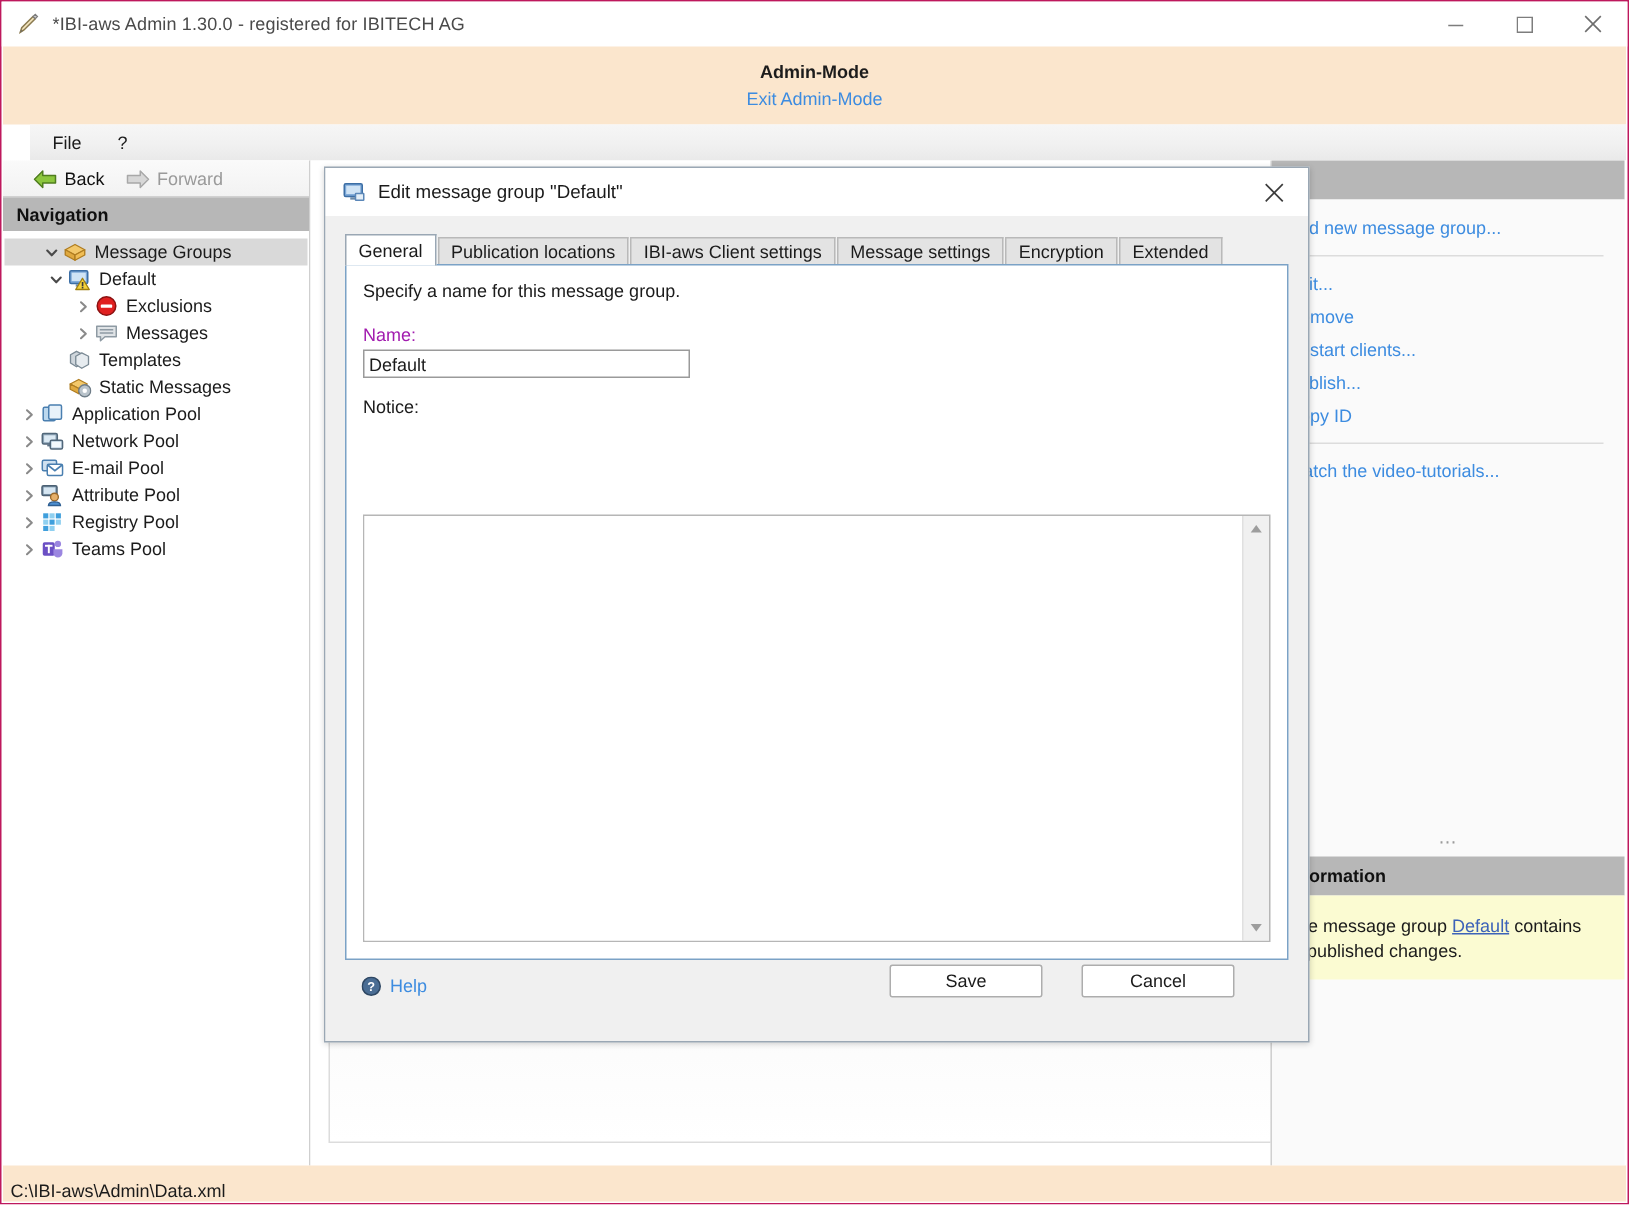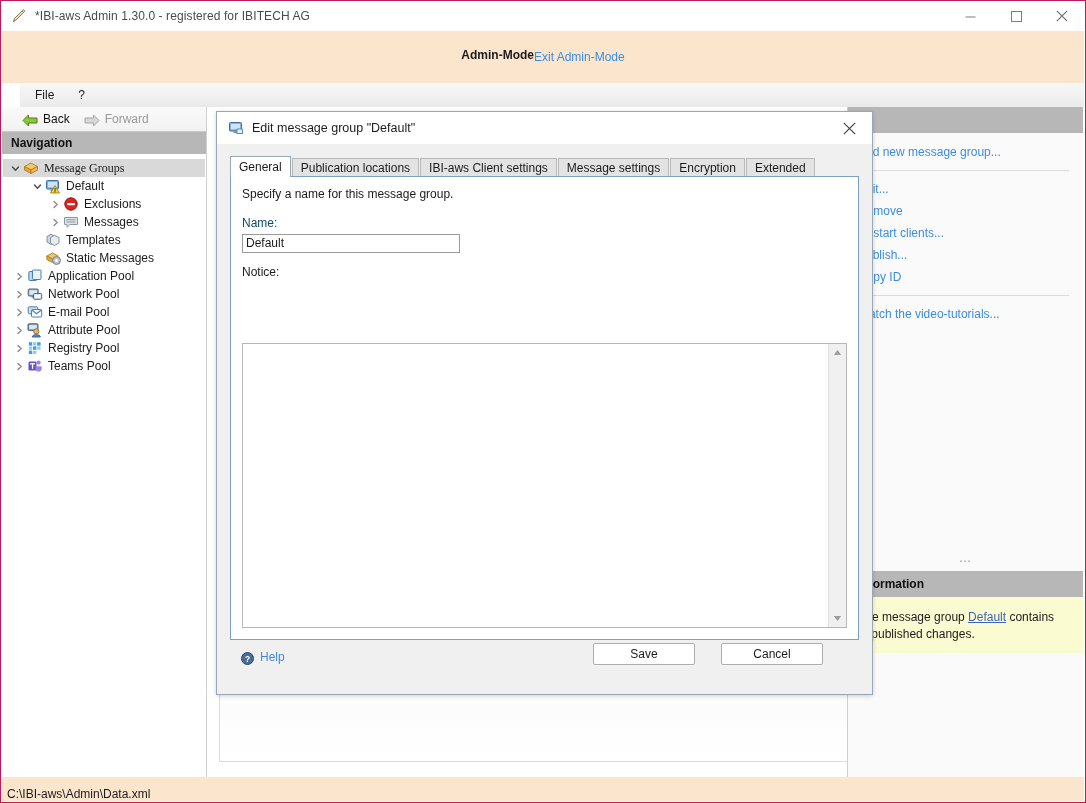--- a/index.html
+++ b/index.html
@@ -36,21 +36,21 @@
   .winbtns { position: absolute; right: 0; top: 0; height: 30px; display: flex; }
   .winbtn {
     width: 46px; height: 30px; display: flex; align-items: center; justify-content: center;
   }
   .winbtn svg { display: block; }
 
   
   .adminbar {
     position: absolute; left: 1px; top: 30px; right: 1px; height: 52px;
     background: #fbe6cd;
-    display: flex; flex-direction: row; align-items: center; justify-content: center;
+    display: flex; flex-direction: column; align-items: center; justify-content: center;
   }
   .adminbar .admin-title {
     font-size: 12px; font-weight: bold; color: #1c1c1c; line-height: 15px;
     margin-bottom: 3px;
   }
   .adminbar .admin-exit {
     font-size: 12px; color: #3d8ce0; line-height: 15px; cursor: pointer;
   }
 
   
@@ -172,21 +172,21 @@
   .tab.active {
     background: #ffffff; height: 21px; border-color: #9aa7b4;
     position: relative; z-index: 3;
   }
 
   .tabpanel {
     position: absolute; left: 13px; right: 13px; top: 32px; height: 464px;
     background: #ffffff; border: 1px solid #7ba2c6; box-sizing: border-box;
   }
   .hint { font-size: 12px; color: #1b1b1b; margin: 10px 0 0 11px; }
-  .fld-label { font-size: 12px; color: #0c4a6e; margin: 15px 0 3px 11px; }
+  .fld-label { font-size: 12px; color: #a21caf; margin: 15px 0 3px 11px; }
   .name-input {
     margin-left: 11px; width: 218px; height: 19px; box-sizing: border-box;
     border: 1px solid #9a9a9a; background: #fff;
     font-family: "Liberation Sans", sans-serif; font-size: 12px; color: #1b1b1b;
     padding: 0 3px; outline: none;
   }
   .notice-label { font-size: 12px; color: #1b1b1b; margin: 12px 0 3px 11px; }
   .notice-box {
     position: absolute; left: 11px; right: 11px; top: 166px; bottom: 11px;
     border: 1px solid #b6b6b6; background: #ffffff; box-sizing: border-box;
@@ -282,21 +282,21 @@
         <span class="lbl">Forward</span>
       </div>
     </div>
 
     <div class="nav-header">
       <span class="nav-header-text">Navigation</span>
     </div>
 
     <div class="tree">
 
-      <div class="tree-row selected" style="padding-left:4px;font-family:Liberation Serif, serif;">
+      <div class="tree-row selected" style="padding-left:23px;">
         <span class="twisty">
           <svg width="9" height="9" viewBox="0 0 9 9">
               <path d="M1.5 3 L4.5 6.2 L7.5 3" fill="none" stroke="#4a4a4a" stroke-width="1.4" stroke-linecap="round" stroke-linejoin="round"></path>
             </svg>
         </span>
         <span class="t-ico">
           <svg width="16" height="16" viewBox="0 0 16 16">
             <path d="M1.5 6.5 L8 3 L14.5 6.5 L8 10 Z" fill="#f3c86a" stroke="#b07d20" stroke-width=".9" stroke-linejoin="round"></path>
             <path d="M1.5 6.5 L1.5 10 L8 13.5 L8 10 Z" fill="#e0a93f" stroke="#b07d20" stroke-width=".9" stroke-linejoin="round"></path>
             <path d="M14.5 6.5 L14.5 10 L8 13.5 L8 10 Z" fill="#f0bd55" stroke="#b07d20" stroke-width=".9" stroke-linejoin="round"></path>

